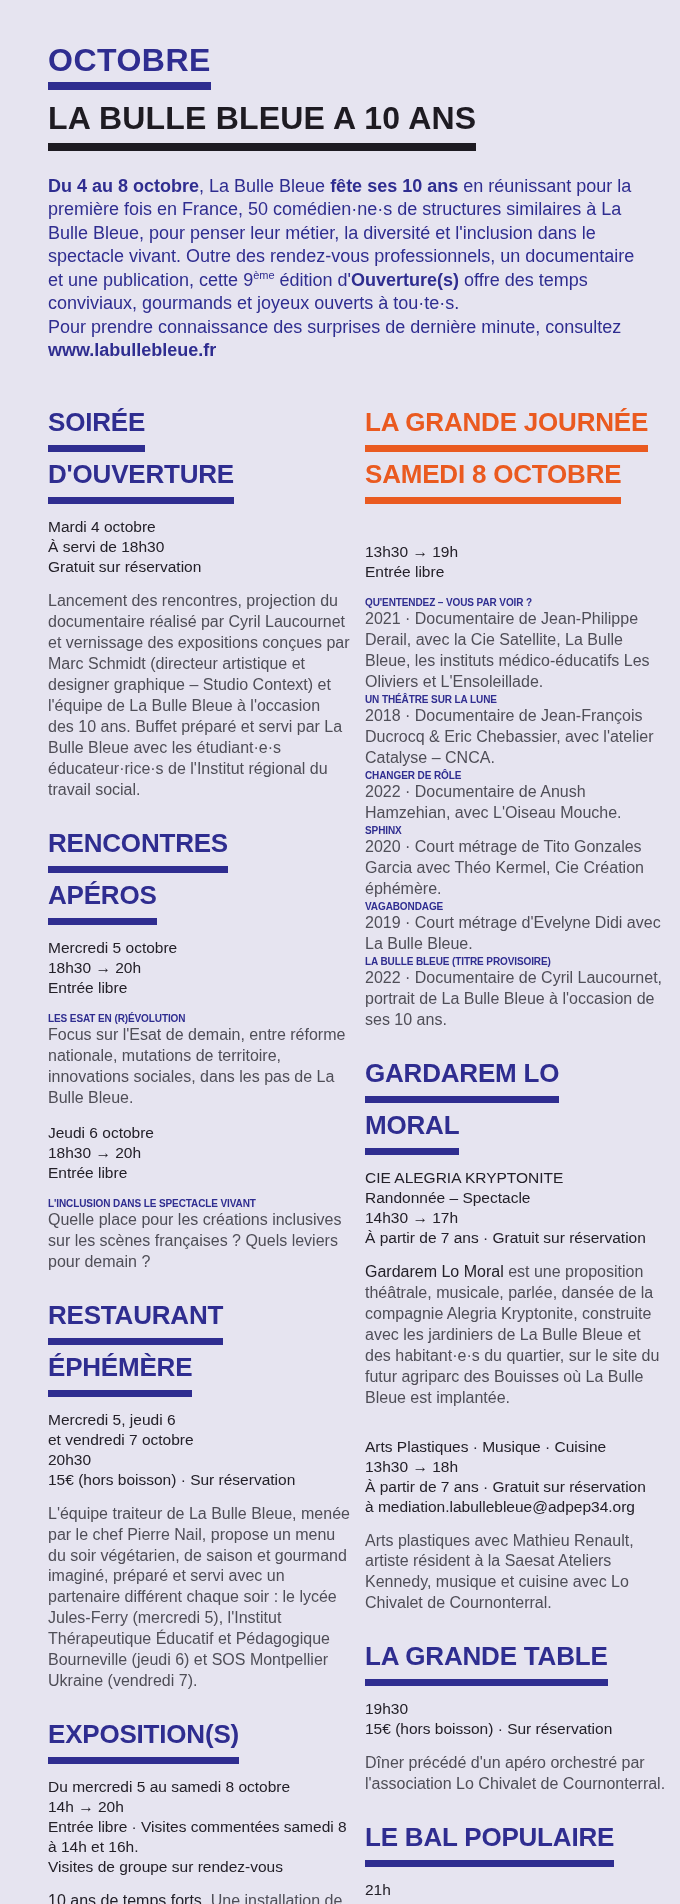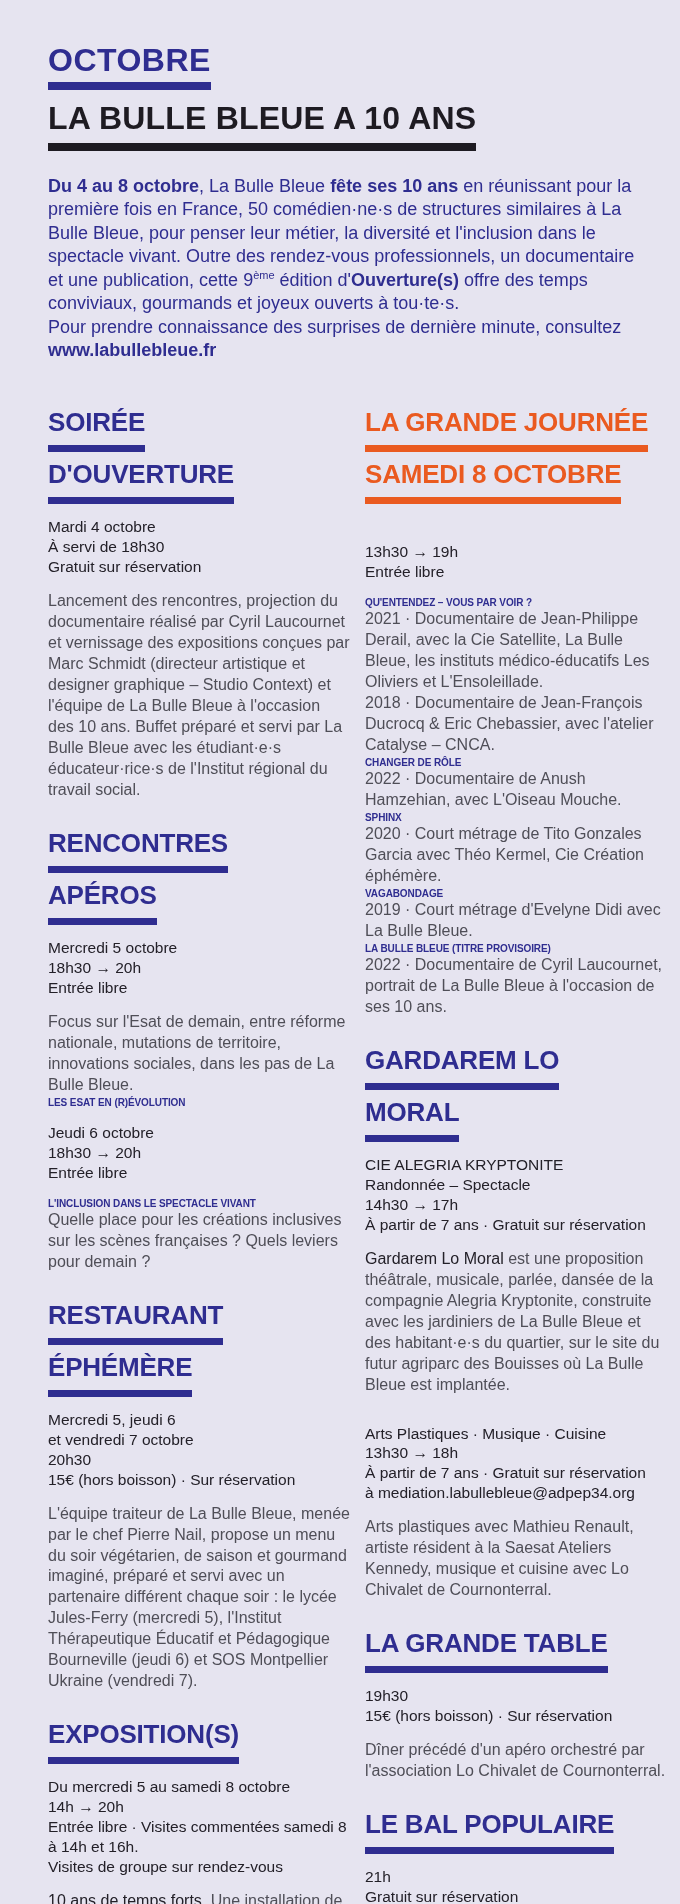--- a/index.html
+++ b/index.html
@@ -94,22 +94,22 @@
           </h3>
           <p class="blk meta"><span class="b">Mardi 4 octobre</span><br><span>À servi de </span><span class="b">18h30</span><br><span>Gratuit sur réservation</span></p>
           <p class="blk body"><span>Lancement des rencontres, projection du documentaire réalisé par Cyril Laucournet et vernissage des expositions conçues par Marc Schmidt (directeur artistique et designer graphique – Studio Context) et l'équipe de La Bulle Bleue à l'occasion des 10 ans. Buffet préparé et servi par La Bulle Bleue avec les étudiant·e·s éducateur·rice·s de l'Institut régional du travail social.</span></p>
         </section>
         <section class="section indigo">
           <h3 class="sec-h">
             <span class="hl">RENCONTRES</span>
             <span class="hl">APÉROS</span>
           </h3>
           <p class="blk meta"><span class="b">Mercredi 5 octobre</span><br><span class="b">18h30 → 20h</span><br><span>Entrée libre</span></p>
+          <p class="blk subhead packed"><span>LES ESAT EN (R)ÉVOLUTION</span></p>
           <p class="blk body packed"><span>Focus sur l'Esat de demain, entre réforme nationale, mutations de territoire, innovations sociales, dans les pas de La Bulle Bleue.</span></p>
-          <p class="blk subhead packed"><span>LES ESAT EN (R)ÉVOLUTION</span></p>
           <p class="blk meta"><span class="b">Jeudi 6 octobre</span><br><span class="b">18h30 → 20h</span><br><span>Entrée libre</span></p>
           <p class="blk subhead packed"><span>L'INCLUSION DANS LE SPECTACLE VIVANT</span></p>
           <p class="blk body packed"><span>Quelle place pour les créations inclusives sur les scènes françaises ? Quels leviers pour demain ?</span></p>
         </section>
         <section class="section indigo">
           <h3 class="sec-h">
             <span class="hl">RESTAURANT</span>
             <span class="hl">ÉPHÉMÈRE</span>
           </h3>
           <p class="blk meta"><span class="b">Mercredi 5, jeudi 6</span><br><span>et </span><span class="b">vendredi 7 octobre</span><br><span class="b">20h30</span><br><span>15€ (hors boisson) · Sur réservation</span></p>
@@ -131,20 +131,21 @@
         <section class="section orange banner">
           <h3 class="sec-h">
             <span class="hl">LA GRANDE JOURNÉE</span>
             <span class="hl">SAMEDI 8 OCTOBRE</span>
           </h3>
         </section>
         <section class="section indigo">
           <p class="blk meta"><span class="b">13h30 → 19h</span><br><span>Entrée libre</span></p>
           <p class="blk subhead packed"><span>QU'ENTENDEZ – VOUS PAR VOIR ?</span></p>
           <p class="blk body packed"><span>2021 · Documentaire de Jean-Philippe Derail, avec la Cie Satellite, La Bulle Bleue, les instituts médico-éducatifs Les Oliviers et L'Ensoleillade.</span></p>
+          <p class="blk subhead packed"><span>UN THÉÂTRE SUR LA LUNE</span></p>
           <p class="blk body packed"><span>2018 · Documentaire de Jean-François Ducrocq &amp; Eric Chebassier, avec l'atelier Catalyse – CNCA.</span></p>
           <p class="blk subhead packed"><span>CHANGER DE RÔLE</span></p>
           <p class="blk body packed"><span>2022 · Documentaire de Anush Hamzehian, avec L'Oiseau Mouche.</span></p>
           <p class="blk subhead packed"><span>SPHINX</span></p>
           <p class="blk body packed"><span>2020 · Court métrage de Tito Gonzales Garcia avec Théo Kermel, Cie Création éphémère.</span></p>
           <p class="blk subhead packed"><span>VAGABONDAGE</span></p>
           <p class="blk body packed"><span>2019 · Court métrage d'Evelyne Didi avec La Bulle Bleue.</span></p>
           <p class="blk subhead packed"><span>LA BULLE BLEUE (TITRE PROVISOIRE)</span></p>
           <p class="blk body packed"><span>2022 · Documentaire de Cyril Laucournet, portrait de La Bulle Bleue à l'occasion de ses 10 ans.</span></p>
         </section>

